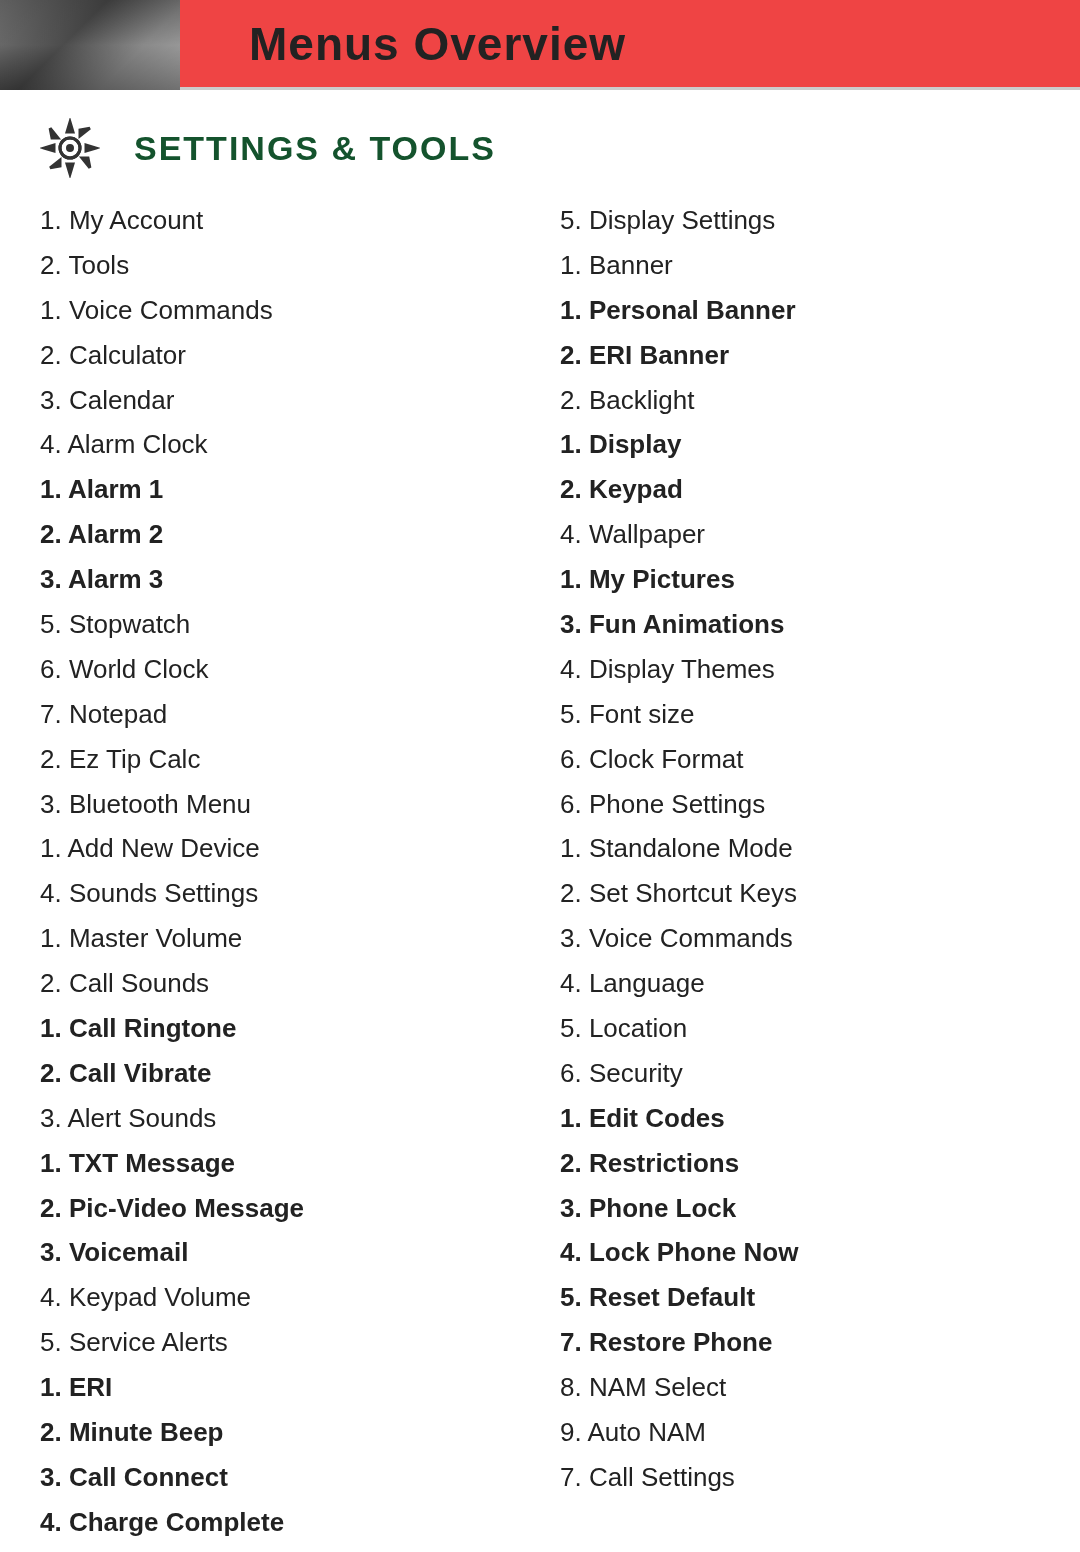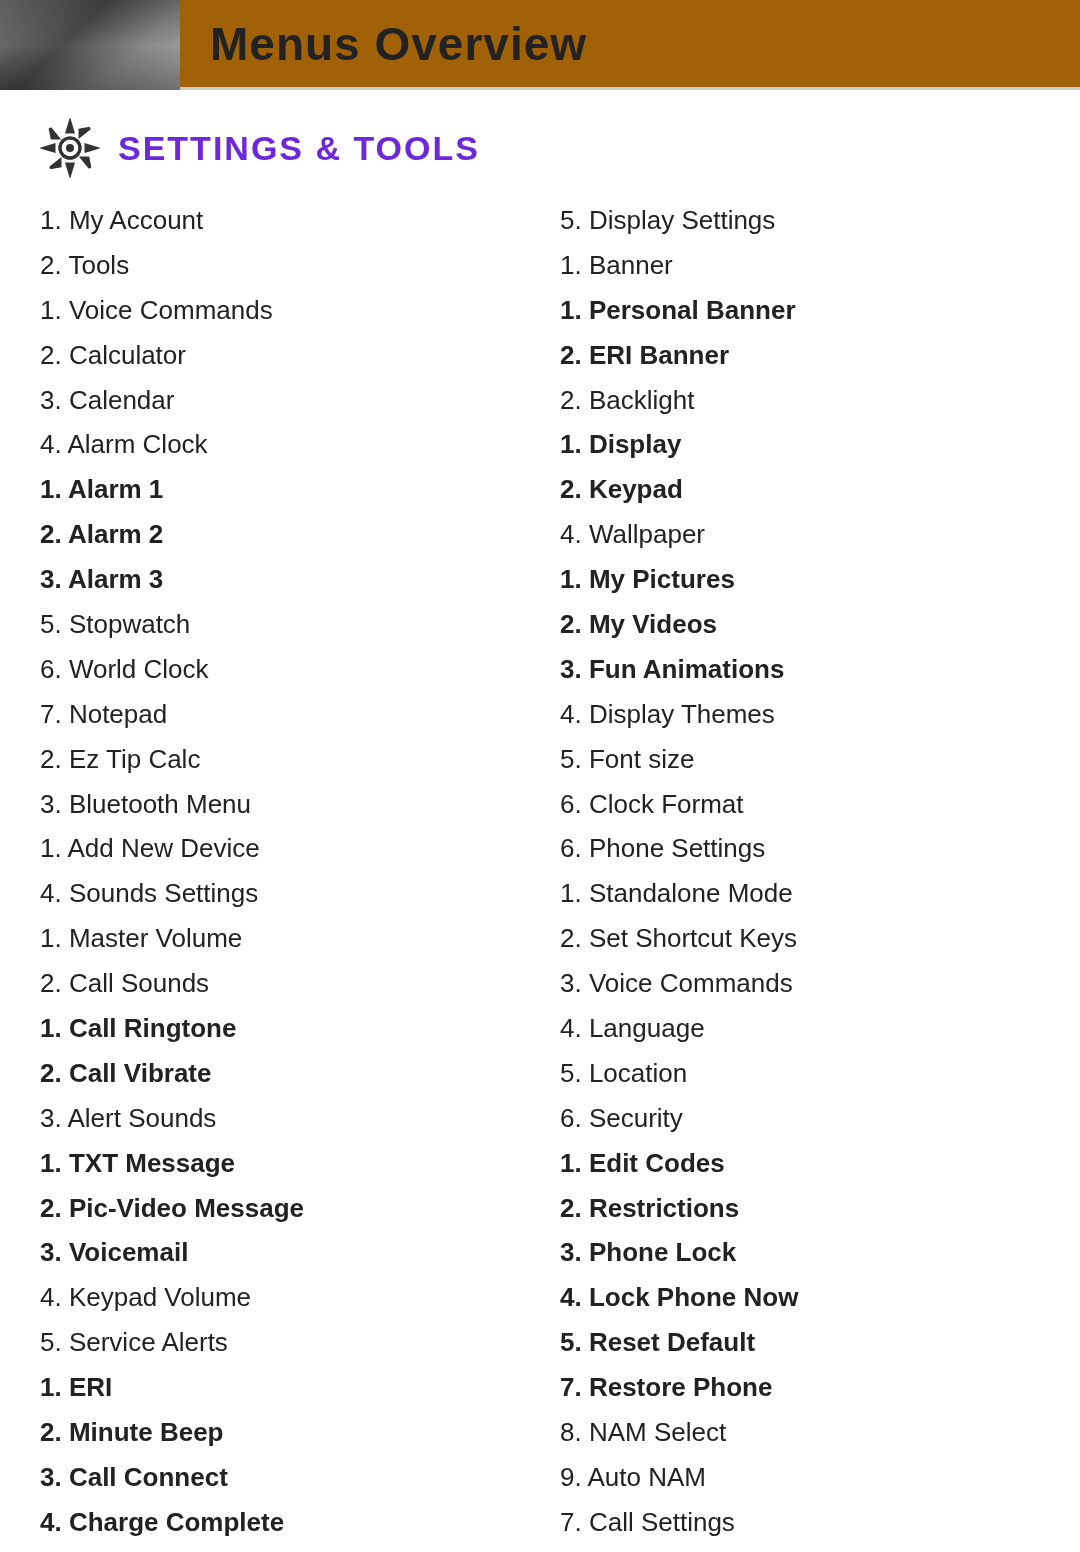--- a/index.html
+++ b/index.html
@@ -11,22 +11,23 @@
       font-size: 26px;
       color: #222;
       position: relative;
     }
 
     
     .header {
       display: flex;
       align-items: stretch;
       height: 90px;
-      background: #a16207;
+      background: #ef4444;
       border-bottom: 3px solid #ccc;
+      gap: 39px;
     }
     .header-image {
       width: 180px;
       height: 90px;
       background: linear-gradient(135deg, #888 0%, #555 40%, #999 70%, #bbb 100%);
       position: relative;
       overflow: hidden;
     }
     .header-image::before {
       content: '';
@@ -51,23 +52,24 @@
       padding: 28px 40px 10px 40px;
       gap: 18px;
     }
     .gear-icon {
       width: 60px;
       height: 60px;
     }
     .section-title {
       font-size: 34px;
       font-weight: bold;
-      color: #6d28d9;
+      color: #14532d;
       letter-spacing: 2px;
       text-transform: uppercase;
+      margin-left: 16px;
     }
 
     
     .main-content {
       display: flex;
       padding: 10px 40px 40px 40px;
       gap: 0;
     }
     .col-left {
       flex: 1;
@@ -168,21 +170,20 @@
       <ul id="right-list">
           <li class="level0">5. Display Settings</li>
           <li class="level1">1. Banner</li>
           <li class="level2">1. Personal Banner</li>
           <li class="level2">2. ERI Banner</li>
           <li class="level1">2. Backlight</li>
           <li class="level2">1. Display</li>
           <li class="level2">2. Keypad</li>
           <li class="level1">4. Wallpaper</li>
           <li class="level2">1. My Pictures</li>
-          <li class="level2">2. My Videos</li>
           <li class="level2">3. Fun Animations</li>
           <li class="level1">4. Display Themes</li>
           <li class="level1">5. Font size</li>
           <li class="level1">6. Clock Format</li>
           <li class="level0">6. Phone Settings</li>
           <li class="level1">1. Standalone Mode</li>
           <li class="level1">2. Set Shortcut Keys</li>
           <li class="level1">3. Voice Commands</li>
           <li class="level1">4. Language</li>
           <li class="level1">5. Location</li>

